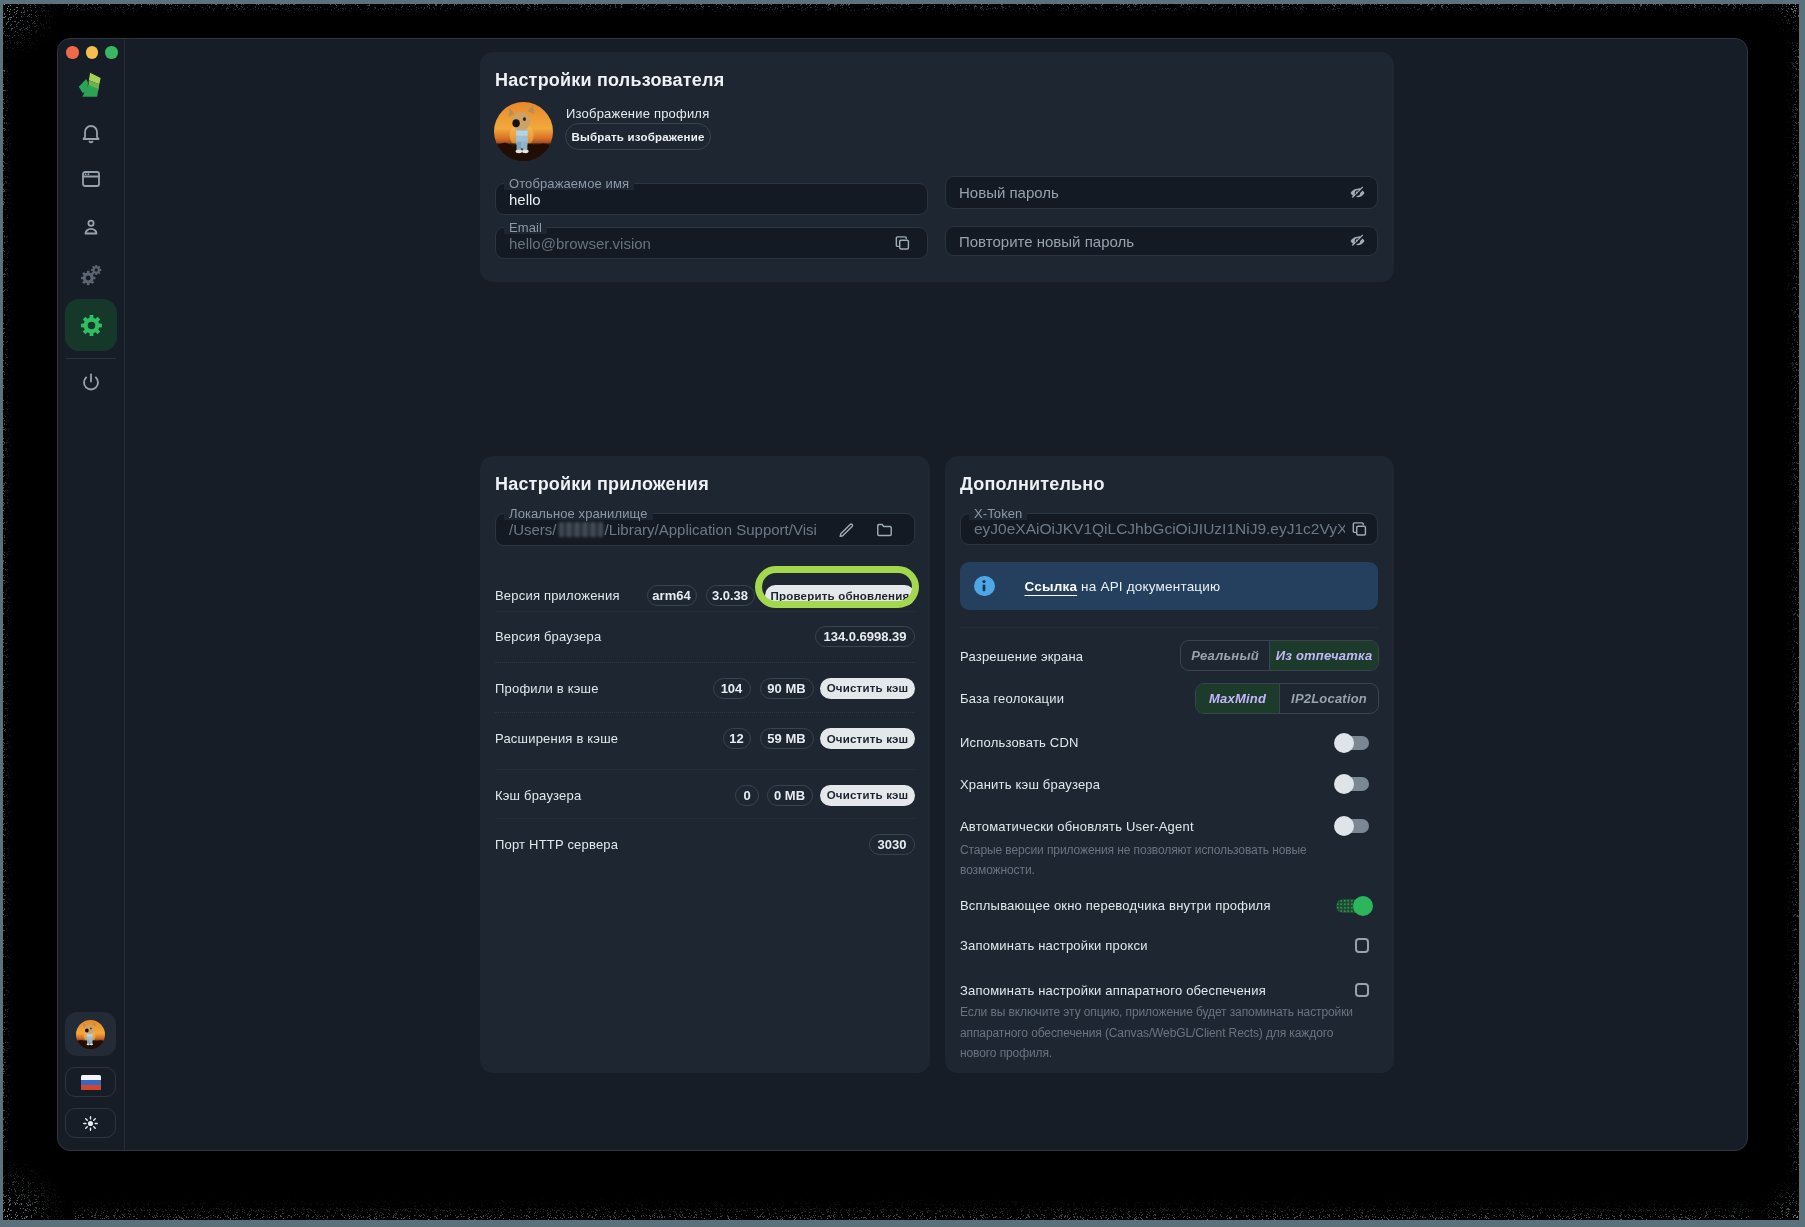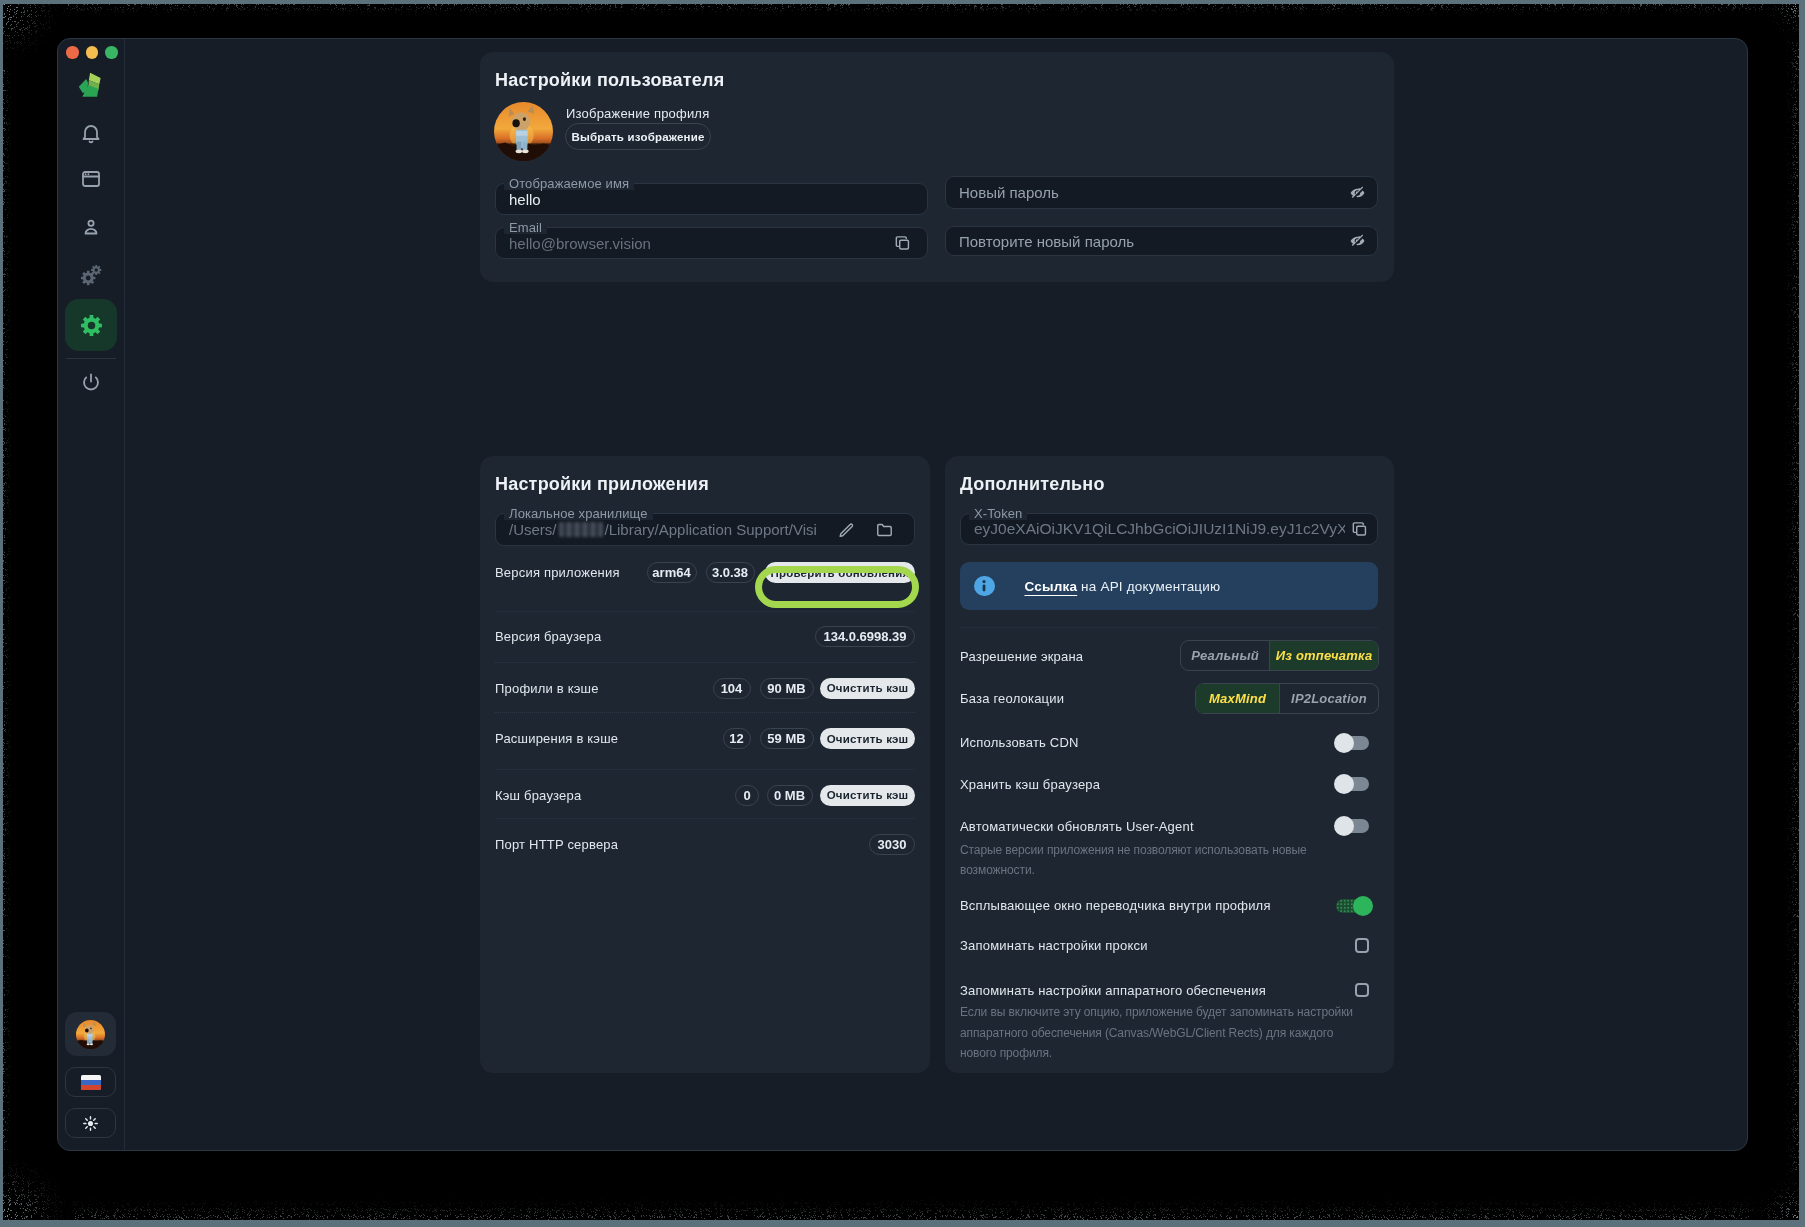--- a/index.html
+++ b/index.html
@@ -92,21 +92,21 @@
   .app-row { position:absolute; left:15px; right:15px; display:flex; align-items:center; }
   .app-row .rlabel { font-size:13px; color:#e0e7ed; letter-spacing:0.2px; white-space:nowrap; }
   .app-row .spacer { margin-left:auto; }
   .vpill { display:inline-flex; align-items:center; justify-content:center; height:21px; border:1px solid #3a444f;
     border-radius:11px; font-size:13px; font-weight:700; color:#e6ecf2; white-space:nowrap; flex:none; }
   .btn-light { display:inline-flex; align-items:center; justify-content:center; height:21px; background:#e5e8eb;
     border:none; border-radius:10.5px; font-family:inherit; font-size:11.5px; font-weight:700; color:#1a242e;
     letter-spacing:0.2px; white-space:nowrap; flex:none; }
   .divider { position:absolute; left:15px; right:15px; height:1px; background:#242e3a; }
   .divider.dotted { background:none; border-top:1px dotted #2c3743; height:0; }
-  #row-appver { top:104px; height:25px; }
+  #row-appver { top:127px; height:25px; }
   #div-1 { top:155px; }
   #row-browser { top:167.5px; height:25px; }
   #div-2 { top:205.5px; }
   #row-profcache { top:219.5px; height:25px; }
   #div-3 { top:256px; }
   #row-extcache { top:270px; height:25px; }
   #div-4 { top:313px; }
   #row-browcache { top:326.5px; height:25px; }
   #div-5 { top:362px; }
   #row-port { top:376px; height:25px; }
@@ -125,21 +125,21 @@
   .alert .atext { margin-left:14px; font-size:13.5px; color:#e9f0f7; letter-spacing:0.2px; white-space:nowrap; }
   .alert .alink { font-weight:700; color:#fff; text-decoration:underline; text-underline-offset:4px;margin-left:16px; }
   #div-extra { top:171px; left:15px; right:16px; }
 
   .x-row-label { position:absolute; left:15px; font-size:13px; color:#e0e7ed; letter-spacing:0.2px;
     line-height:17px; white-space:nowrap; }
   .seg-group { position:absolute; right:15px; display:flex; height:31px; border:1px solid #3a444f;
     border-radius:9px; overflow:hidden; }
   .seg { display:flex; align-items:center; justify-content:center; font-size:13px; font-weight:700;
     color:#98a3ae; background:transparent; border:none; font-family:inherit; letter-spacing:0.2px;font-style:italic; }
-  .seg.active { background:#1d3b2b; color:#fde047; }
+  .seg.active { background:#1d3b2b; color:#c4b5fd; }
   .seg + .seg { border-left:1px solid #3a444f; }
 
   .switch { position:absolute; right:25px; width:33px; height:14px; border-radius:7px; background:#7b8894; }
   .switch .knob { position:absolute; left:-2px; top:-3px; width:20px; height:20px; border-radius:50%; background:#dfe4e9; }
   .switch.on { background-color:#1d4c31; background-image:radial-gradient(circle, rgba(70,205,120,0.5) 0.9px, transparent 1.1px); background-size:3.5px 3.5px; }
   .switch.on .knob { left:auto; right:-4px; background:#2cb55b; }
   .checkbox { position:absolute; right:25px; width:14.5px; height:14.5px; border:2px solid #97a2ae; border-radius:4px; background:transparent; }
   .desc { position:absolute; left:15px; font-size:12px; color:#6a7481; line-height:20.5px; letter-spacing:-0.1px; white-space:nowrap; }
 
   

